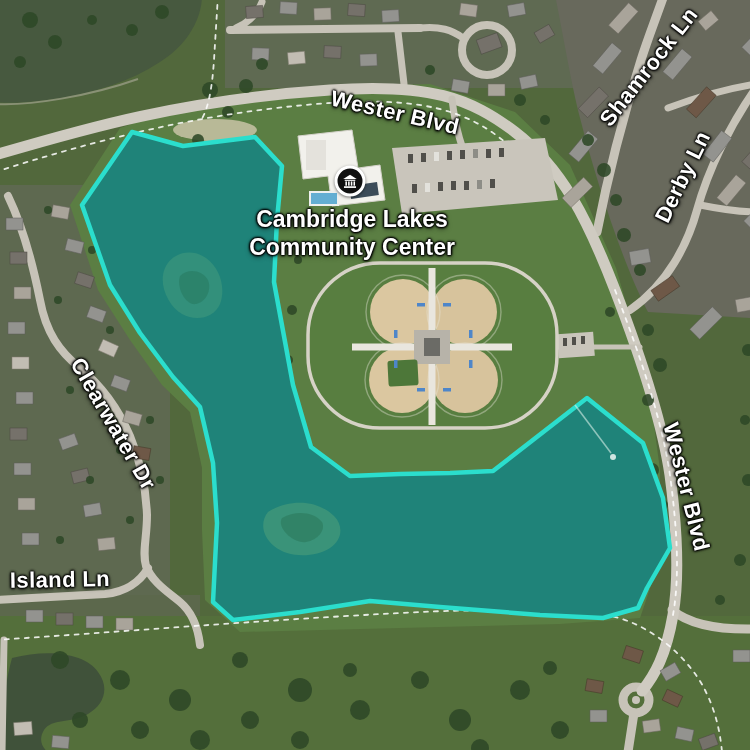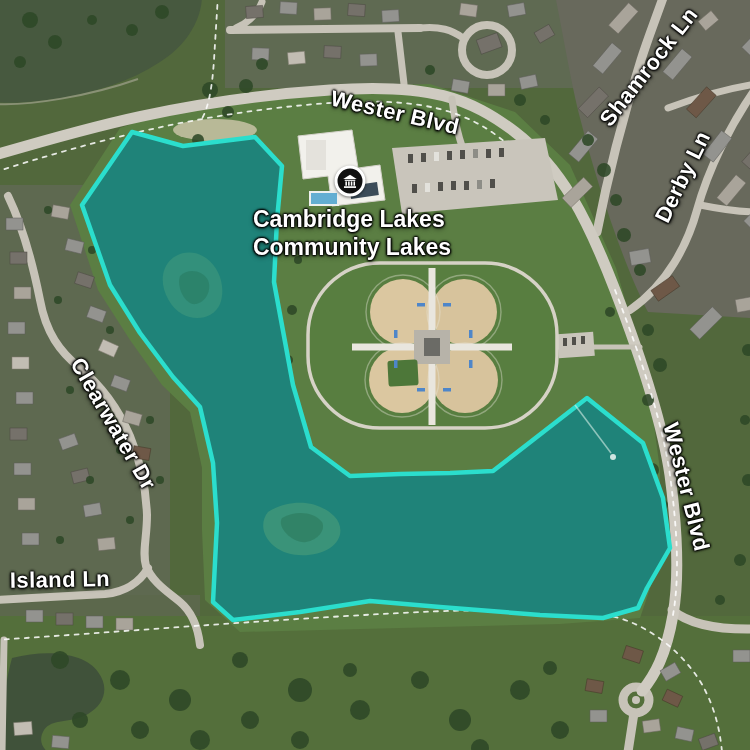--- a/index.html
+++ b/index.html
@@ -13,21 +13,21 @@
     transform:translate(-50%,-50%) rotate(var(--r,0deg));
   }
   .poi-icon{
     position:absolute;left:350px;top:181px;width:31px;height:31px;border-radius:50%;
     background:#101010;border:3px solid #fff;box-sizing:border-box;
     transform:translate(-50%,-50%);box-shadow:0 1px 3px rgba(0,0,0,.55);
     display:flex;align-items:center;justify-content:center;
   }
   .poi-name{
     position:absolute;left:352px;top:233px;transform:translate(-50%,-50%);
-    font:700 23px/28px "Liberation Sans",sans-serif;color:#fff;white-space:nowrap;
+    font:700 23px/28px "Liberation Sans",sans-serif;color:#fff;text-align:center;white-space:nowrap;
     text-shadow:0 0 3px rgba(0,0,0,.95),0 1px 2px rgba(0,0,0,.95),0 -1px 2px rgba(0,0,0,.8),1px 0 2px rgba(0,0,0,.9),-1px 0 2px rgba(0,0,0,.9),0 2px 5px rgba(0,0,0,.6);
   }
   .lake-poly{fill:#1f8379;stroke:#2bdecd;stroke-width:4.5;stroke-linejoin:round;stroke-linecap:round;}
   .road{stroke:#cfcbc1;fill:none;stroke-linecap:round;}
   .road2{stroke:#c7c3b8;fill:none;stroke-linecap:round;}
   .dash{stroke:#fff;fill:none;stroke-width:1.8;stroke-dasharray:4 6;opacity:.85;stroke-linecap:round;}
   .hA{fill:#93938f;stroke:#5c5c58;stroke-width:.5;}
   .hB{fill:#a9a49a;stroke:#6b675f;stroke-width:.5;}
   .hC{fill:#75716a;stroke:#4b4842;stroke-width:.5;}
   .hD{fill:#6e5847;stroke:#443628;stroke-width:.5;}
@@ -320,15 +320,15 @@
         <rect x="5.5" y="12.6" width="2.2" height="6"></rect>
         <rect x="9.3" y="12.6" width="2.2" height="6"></rect>
         <rect x="13.1" y="12.6" width="2.2" height="6"></rect>
         <rect x="16.9" y="12.6" width="2.2" height="6"></rect>
         <rect x="3.5" y="19.4" width="17" height="2.4"></rect>
       </g>
     </svg>
   </div>
   <div class="poi-name">
     <div>Cambridge Lakes</div>
-    <div>Community Lakes</div>
+    <div>Community Center</div>
   </div>
 </div>
 
 </body></html>

